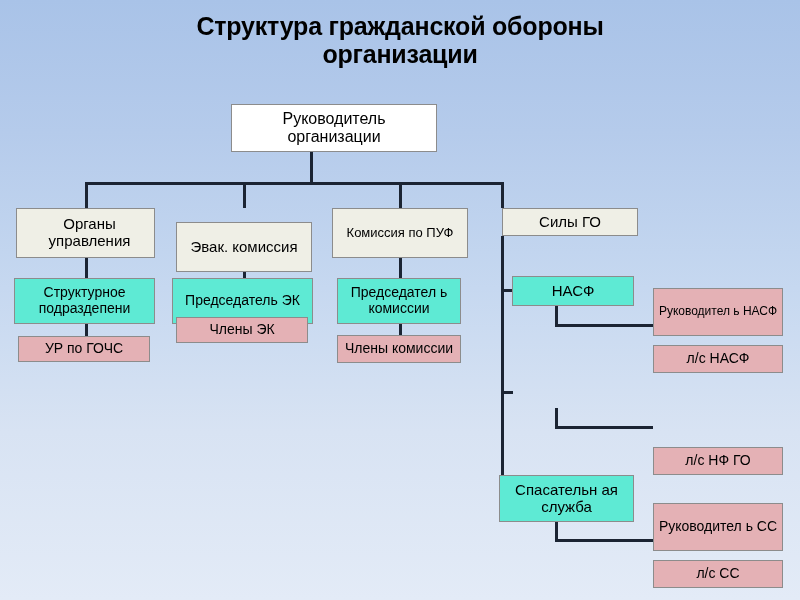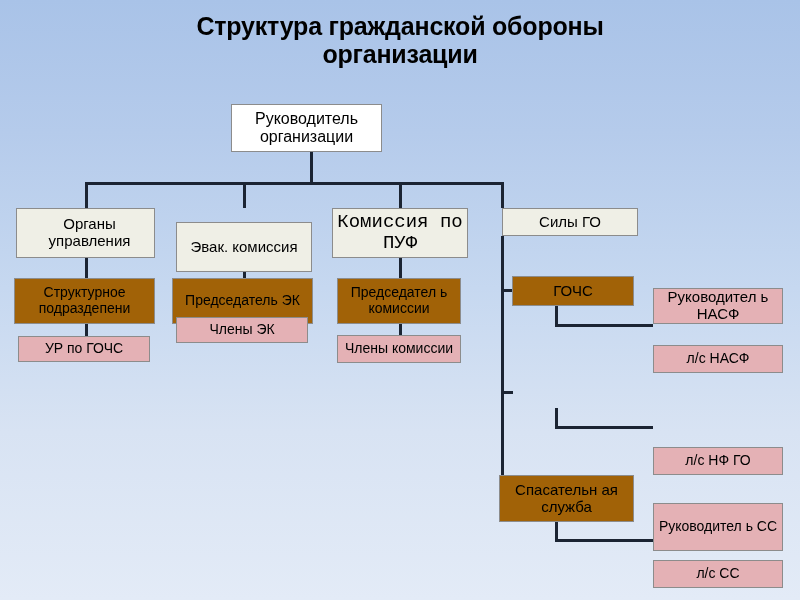--- a/index.html
+++ b/index.html
@@ -42,21 +42,21 @@
     display: flex;
     align-items: center;
     justify-content: center;
     text-align: center;
     color: #000000;
     line-height: 1.12;
     padding: 2px 4px;
   }
   .node.white  { background: #ffffff; }
   .node.cream  { background: #efefe6; }
-  .node.orange { background: #a16207; }
+  .node.orange { background: #5eead4; }
   .node.pink   { background: #e4b1b5; }
 
   
   .vline {
     position: absolute;
     width: 3px;
     background: #1b2433;
   }
   .hline {
     position: absolute;
@@ -96,74 +96,74 @@
 
   <div class="vline" style="left:555px; top:306px; height:21px;"></div>
   <div class="hline" style="left:555px; top:324px; width:98px;"></div>
 
   <div class="vline" style="left:555px; top:408px; height:21px;"></div>
   <div class="hline" style="left:555px; top:426px; width:98px;"></div>
 
   <div class="vline" style="left:555px; top:522px; height:20px;"></div>
   <div class="hline" style="left:555px; top:539px; width:98px;"></div>
 
-  <div class="node white" style="left:231px; top:104px; width:151px; height:48px; font-size:16px;">
+  <div class="node white" style="left:231px; top:104px; width:206px; height:48px; font-size:16px;">
     <span>Руководитель организации</span>
   </div>
 
   <div class="node cream" style="left:16px; top:208px; width:139px; height:50px; font-size:15px;padding-left:12px;">
     <span>Органы управления</span>
   </div>
 
   <div class="node cream" style="left:176px; top:208px; width:136px; height:50px; font-size:15px;margin-top:14px;">
     <span>Эвак. комиссия</span>
   </div>
 
-  <div class="node cream" style="left:332px; top:208px; width:136px; height:50px; font-size:19px;font-family:Liberation Mono, monospace;">
+  <div class="node cream" style="left:332px; top:208px; width:136px; height:50px; font-size:13px;">
     <span>Комиссия по ПУФ</span>
   </div>
 
   <div class="node cream" style="left:502px; top:208px; width:136px; height:28px; font-size:15px;">
     <span>Силы ГО</span>
   </div>
 
   <div class="node orange" style="left:14px; top:278px; width:141px; height:46px; font-size:14px;">
     <span>Структурное подраздепени</span>
   </div>
 
   <div class="node orange" style="left:172px; top:278px; width:141px; height:46px; font-size:14px;">
     <span>Председатель ЭК</span>
   </div>
 
   <div class="node orange" style="left:337px; top:278px; width:124px; height:46px; font-size:14px;">
     <span>Председател ь комиссии</span>
   </div>
 
   <div class="node orange" style="left:512px; top:276px; width:122px; height:30px; font-size:15px;">
-    <span>ГОЧС</span>
+    <span>НАСФ</span>
   </div>
 
 
   <div class="node orange" style="left:499px; top:475px; width:135px; height:47px; font-size:15px;">
     <span>Спасательн ая служба</span>
   </div>
 
   <div class="node pink" style="left:18px; top:336px; width:132px; height:26px; font-size:14px;">
     <span>УР по ГОЧС</span>
   </div>
 
   <div class="node pink" style="left:176px; top:317px; width:132px; height:26px; font-size:14px;">
     <span>Члены ЭК</span>
   </div>
 
   <div class="node pink" style="left:337px; top:335px; width:124px; height:28px; font-size:14px;">
     <span>Члены комиссии</span>
   </div>
 
-  <div class="node pink" style="left:653px; top:288px; width:130px; height:36px; font-size:15px;">
+  <div class="node pink" style="left:653px; top:288px; width:130px; height:48px; font-size:12px;">
     <span>Руководител ь НАСФ</span>
   </div>
 
   <div class="node pink" style="left:653px; top:345px; width:130px; height:28px; font-size:14px;">
     <span>л/с НАСФ</span>
   </div>
 
 
   <div class="node pink" style="left:653px; top:447px; width:130px; height:28px; font-size:14px;">
     <span>л/с НФ ГО</span>

